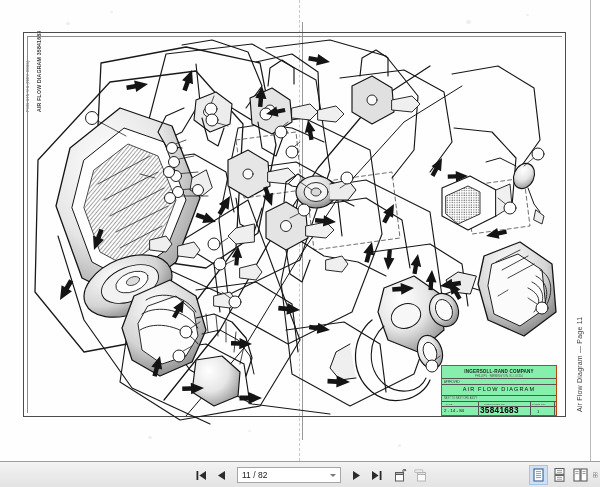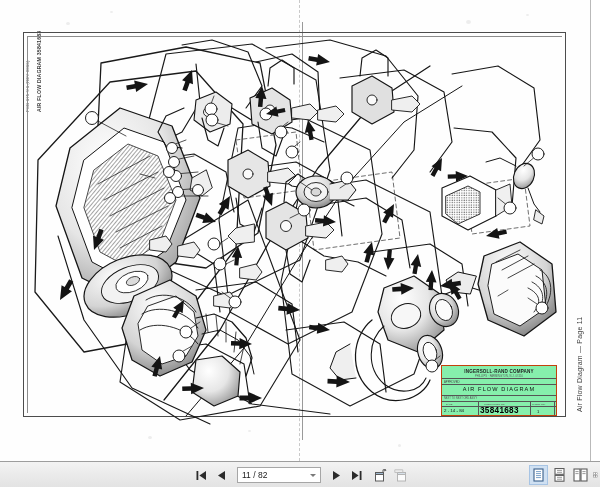--- a/index.html
+++ b/index.html
@@ -187,21 +187,21 @@
     display: flex; align-items: center; justify-content: center;
     background: transparent;
     border: 1px solid transparent;
     cursor: pointer;
     color: #2b2b2b;
   }
   .tb-btn.dim { color: #aeaeae; }
   .tb-btn svg { display: block; }
 
   #page-field {
-    width: 84px; height: 16px;
+    width: 104px; height: 16px;
     margin: 0 4px;
     background: #ffffff;
     border: 1px solid #a6a6a6;
     display: flex; align-items: center;
     padding-left: 4px;
     position: relative;
     cursor: text;
   }
   #page-field-value {
     font-size: 8.5px;

